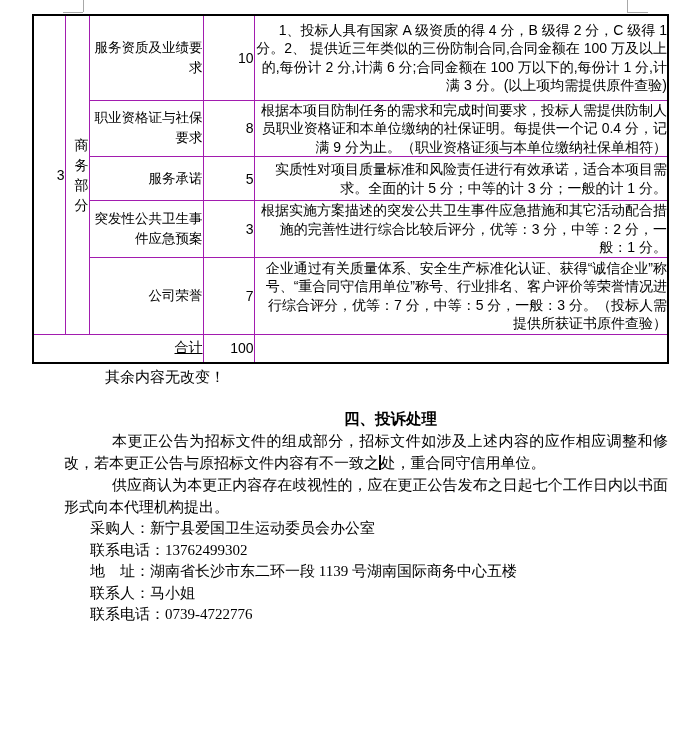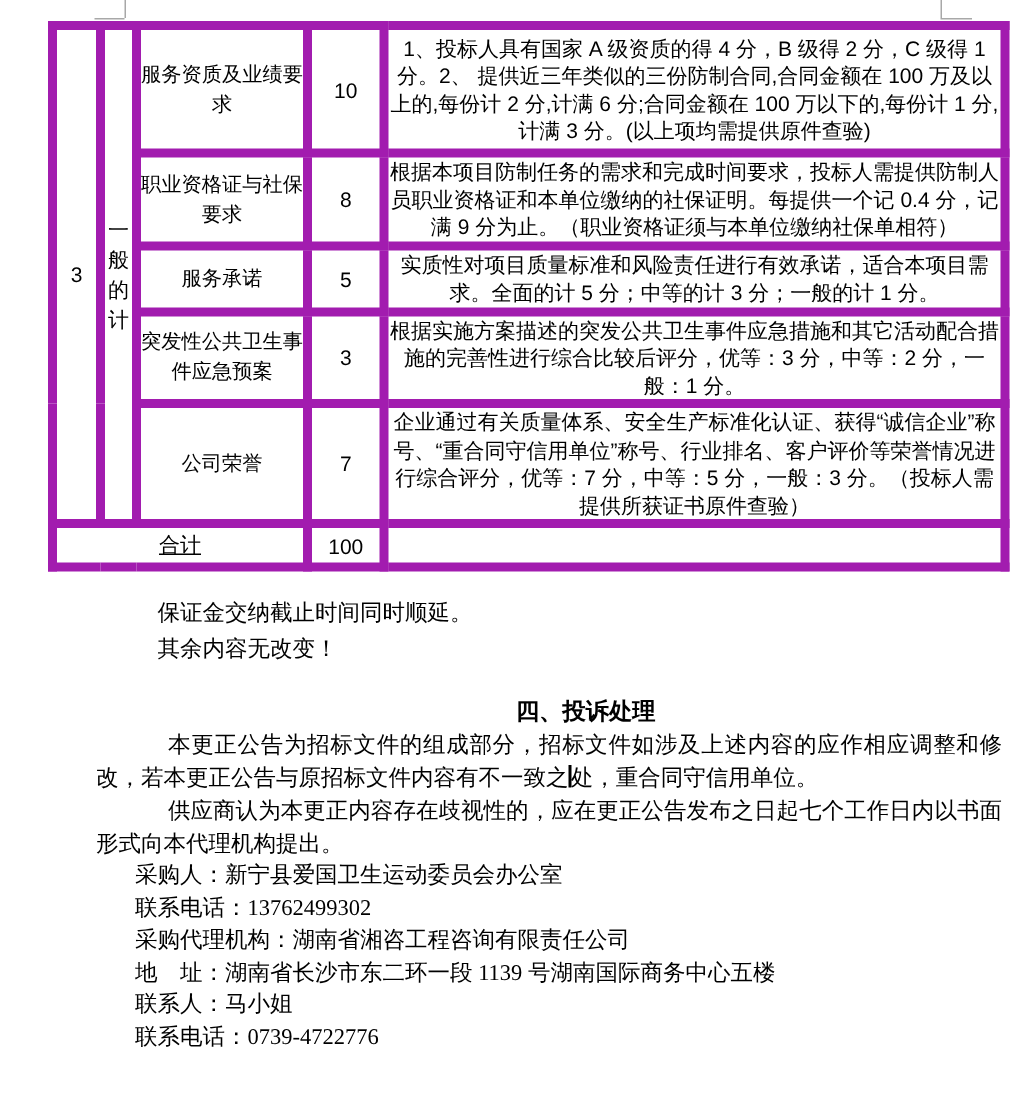--- a/index.html
+++ b/index.html
@@ -22,22 +22,22 @@
   
   table.score {
     border-collapse:collapse;
     table-layout:fixed;
     margin:14px 0 0 32px;
     width:635px;
     font-size:14px;
     border:2px solid #000;
   }
   table.score td {
-    border:6px solid #a21caf;
-    text-align:center;
+    border:1px solid #a21caf;
+    text-align:right;
     vertical-align:middle;
     padding:0;
     overflow:hidden;
   }
   td.c-num  { font-size:14px; }
   td.c-cat  { line-height:20px; word-break:break-all; padding:0 4px; }
   td.c-crit { line-height:20px; padding:0 1px; font-size:13.5px; }
   td.c-score{ font-size:14px;margin-top:40px; }
   td.c-desc { text-align:left; padding:2px 4px; line-height:18.5px; }
   td.c-total{ font-size:14px;text-decoration:underline; }
@@ -85,21 +85,21 @@
     <colgroup>
       <col style="width:32px">
         <col style="width:24px">
         <col style="width:114px">
         <col style="width:51px">
         <col style="width:414px">
     </colgroup>
     <tbody>
       <tr class="r1">
         <td class="c-num" rowspan="5">3</td>
-        <td class="c-cat" rowspan="5">一般的计</td>
+        <td class="c-cat" rowspan="5">商务部分</td>
         <td class="c-crit">服务资质及业绩要求</td>
         <td class="c-score">10</td>
         <td class="c-desc">1、投标人具有国家 A 级资质的得 4 分，B 级得 2 分，C 级得 1 分。2、 提供近三年类似的三份防制合同,合同金额在 100 万及以上的,每份计 2 分,计满 6 分;合同金额在 100 万以下的,每份计 1 分,计满 3 分。(以上项均需提供原件查验)</td>
       </tr>
       <tr class="r2">
         <td class="c-crit">职业资格证与社保要求</td>
         <td class="c-score">8</td>
         <td class="c-desc">根据本项目防制任务的需求和完成时间要求，投标人需提供防制人员职业资格证和本单位缴纳的社保证明。每提供一个记 0.4 分，记满 9 分为止。（职业资格证须与本单位缴纳社保单相符）</td>
       </tr>
       <tr class="r3">
@@ -119,32 +119,30 @@
       </tr>
       <tr class="r6">
         <td class="c-total" colspan="3">合计</td>
         <td class="c-score">100</td>
         <td class="c-desc"></td>
       </tr>
     </tbody>
   </table>
 
   <div class="body-text">
-    <p class="note1">保证金交纳截止时间同时顺延。</p>
     <p class="note2">其余内容无改变！</p>
 
     <p class="sec-head">四、投诉处理</p>
 
     <p class="para"><span>本更正公告为招标文件的组成部分，招标文件如涉及上述内容的应作相应调整和修改，若本更正公告与原招标文件内容有不一致之</span><span class="caret"></span><span>处，重合同守信用单位。</span></p>
 
     <p class="para">供应商认为本更正内容存在歧视性的，应在更正公告发布之日起七个工作日内以书面形式向本代理机构提出。</p>
 
     <div class="contacts">
       <p><span class="bl">采购人：</span><span>新宁县爱国卫生运动委员会办公室</span></p>
       <p><span>联系电话：</span><span>13762499302</span></p>
-      <p><span class="bl">采购代理机构：</span><span>湖南省湘咨工程咨询有限责任公司</span></p>
       <p><span>地　址：</span><span>湖南省长沙市东二环一段 1139 号湖南国际商务中心五楼</span></p>
       <p><span>联系人：</span><span>马小姐</span></p>
       <p><span>联系电话：</span><span>0739-4722776</span></p>
     </div>
   </div>
 
 </div>
 
 </body></html>

